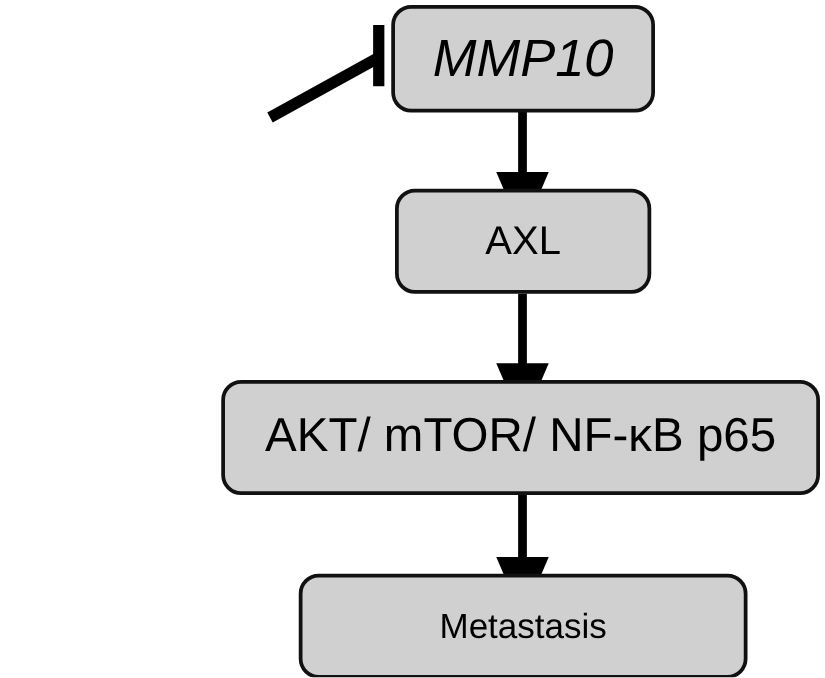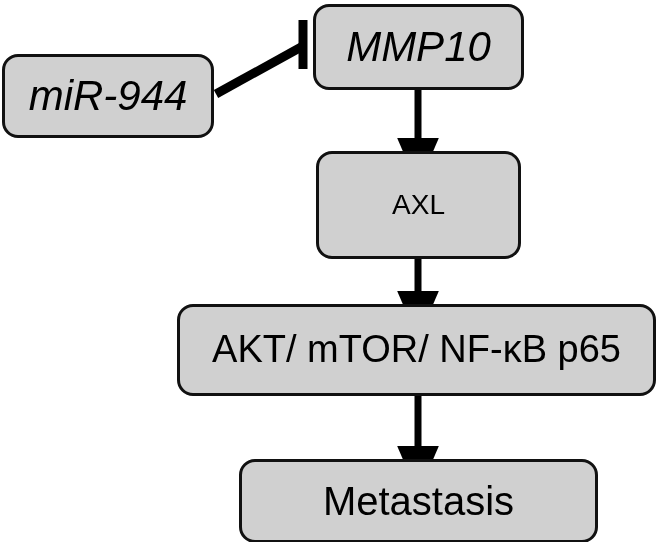--- a/index.html
+++ b/index.html
@@ -43,23 +43,23 @@
   .node-label {
     display: block;
   }
   .italic .node-label {
     font-style: italic;
   }
 
   
   #node-mmp10   { left: 313px; top: 4px;   width: 211px; height: 86px;  font-size: 42px; }
   #node-mir944  { left: 2px;   top: 54px;  width: 212px; height: 84px;  font-size: 42px; }
-  #node-axl     { left: 316px; top: 151px; width: 205px; height: 108px;  font-size: 28px; }
+  #node-axl     { left: 316px; top: 151px; width: 205px; height: 84px;  font-size: 32px; }
   #node-akt     { left: 177px; top: 304px; width: 479px; height: 92px;  font-size: 38px; }
-  #node-meta    { left: 239px; top: 459px; width: 359px; height: 84px;  font-size: 40px; }
+  #node-meta    { left: 239px; top: 459px; width: 359px; height: 84px;  font-size: 28px; }
 </style>
 </head>
 <body>
 
 <div id="canvas">
 
   <svg id="edges" viewBox="0 0 660 542" width="660" height="542" xmlns="http://www.w3.org/2000/svg">
     <defs>
       <marker id="arrowhead" markerWidth="7" markerHeight="6" refX="0.2" refY="3" orient="auto" markerUnits="strokeWidth">
         <path d="M0,0 L7,3 L0,6 z" fill="#000000"></path>
@@ -81,23 +81,20 @@
 
     <g>
       <line x1="418" y1="388" x2="418" y2="447" stroke="#000000" stroke-width="7" marker-end="url(#arrowhead)"></line>
     </g>
   </svg>
 
   <div class="node italic" id="node-mmp10">
     <span class="node-label">MMP10</span>
   </div>
 
-  <div class="node italic" id="node-mir944">
-    <span class="node-label">miR-944</span>
-  </div>
 
   <div class="node" id="node-axl">
     <span class="node-label">AXL</span>
   </div>
 
   <div class="node" id="node-akt">
     <span class="node-label">AKT/ mTOR/ NF-κB p65</span>
   </div>
 
   <div class="node" id="node-meta">

